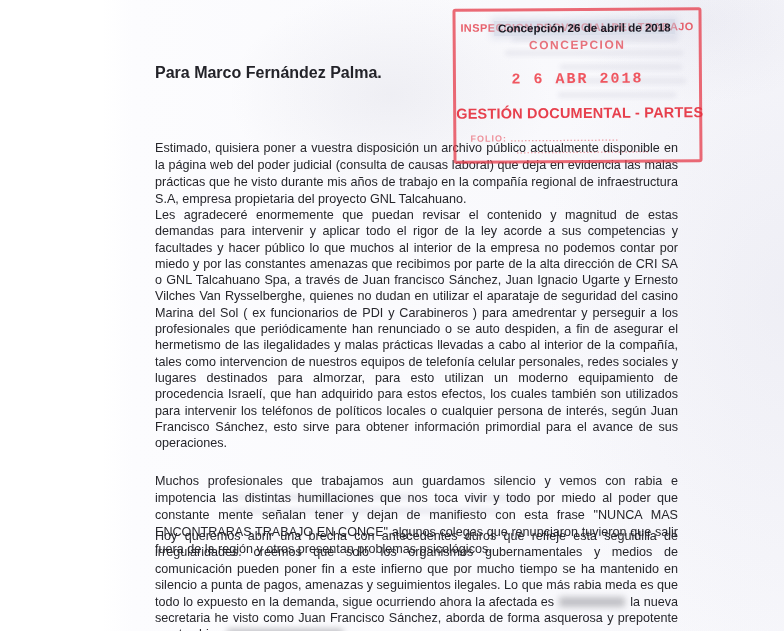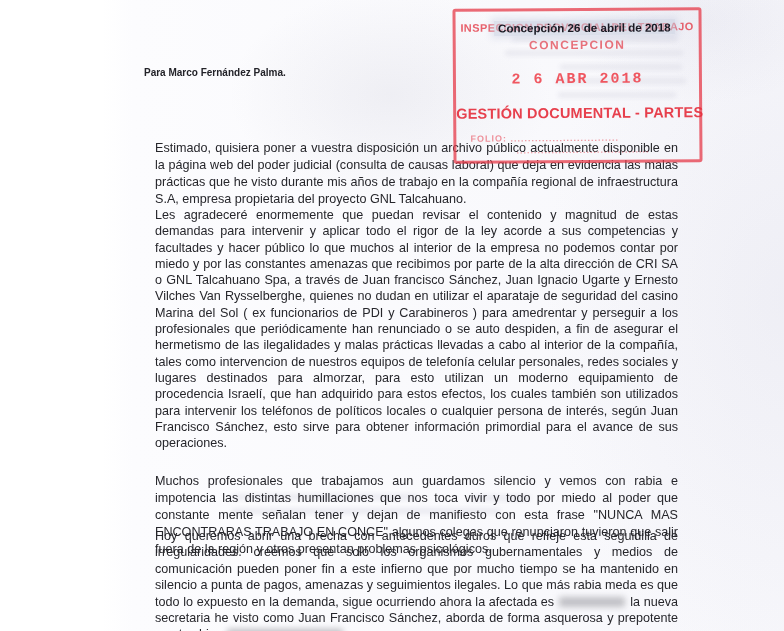--- a/index.html
+++ b/index.html
@@ -11,22 +11,22 @@
     background:
       radial-gradient(230px 150px at 390px 95px, rgba(178,178,196,0.16), transparent 70%),
       radial-gradient(320px 520px at 784px 300px, rgba(208,208,224,0.22), transparent 75%),
       radial-gradient(200px 120px at 700px 20px, rgba(195,195,215,0.18), transparent 70%),
       linear-gradient(90deg,#ffffff 0%,#ffffff 13%,#fcfcfe 17%,#f7f7fb 100%);
   }
   
   .bleed{position:absolute;background:#dadae4;opacity:.45;filter:blur(2px);border-radius:2px;height:6px;}
   
   .recipient{
-    position:absolute;left:144px;top:64px;width:420px;
-    font-weight:bold;font-size:10px;line-height:18px;color:#232329;
+    position:absolute;left:155px;top:64px;width:420px;
+    font-weight:bold;font-size:16px;line-height:18px;color:#232329;
   }
   .para{
     position:absolute;left:155px;width:523px;
     font-size:12.6px;color:#26262b;text-align:justify;
   }
   .p1{top:140px;line-height:17px;}
   .p2{top:207px;line-height:16.3px;}
   .p3{top:439px;line-height:17px;margin-top:34px;}
   .p4{top:528px;line-height:16.4px;}
   .redact{

